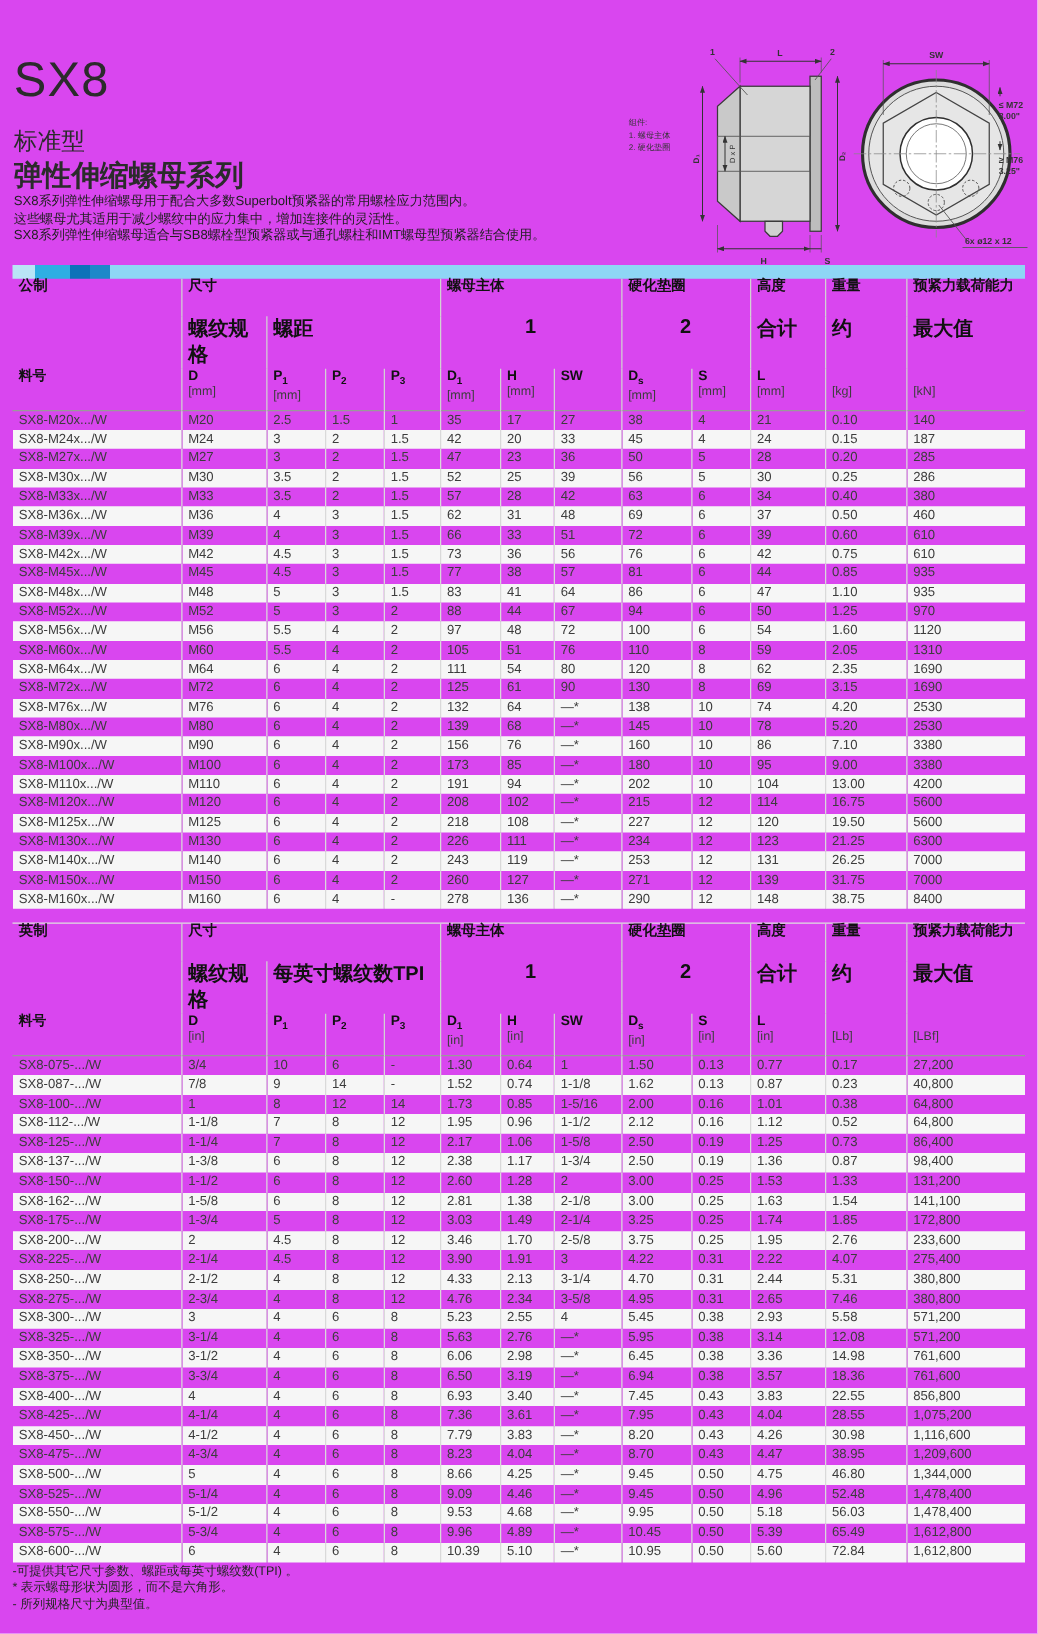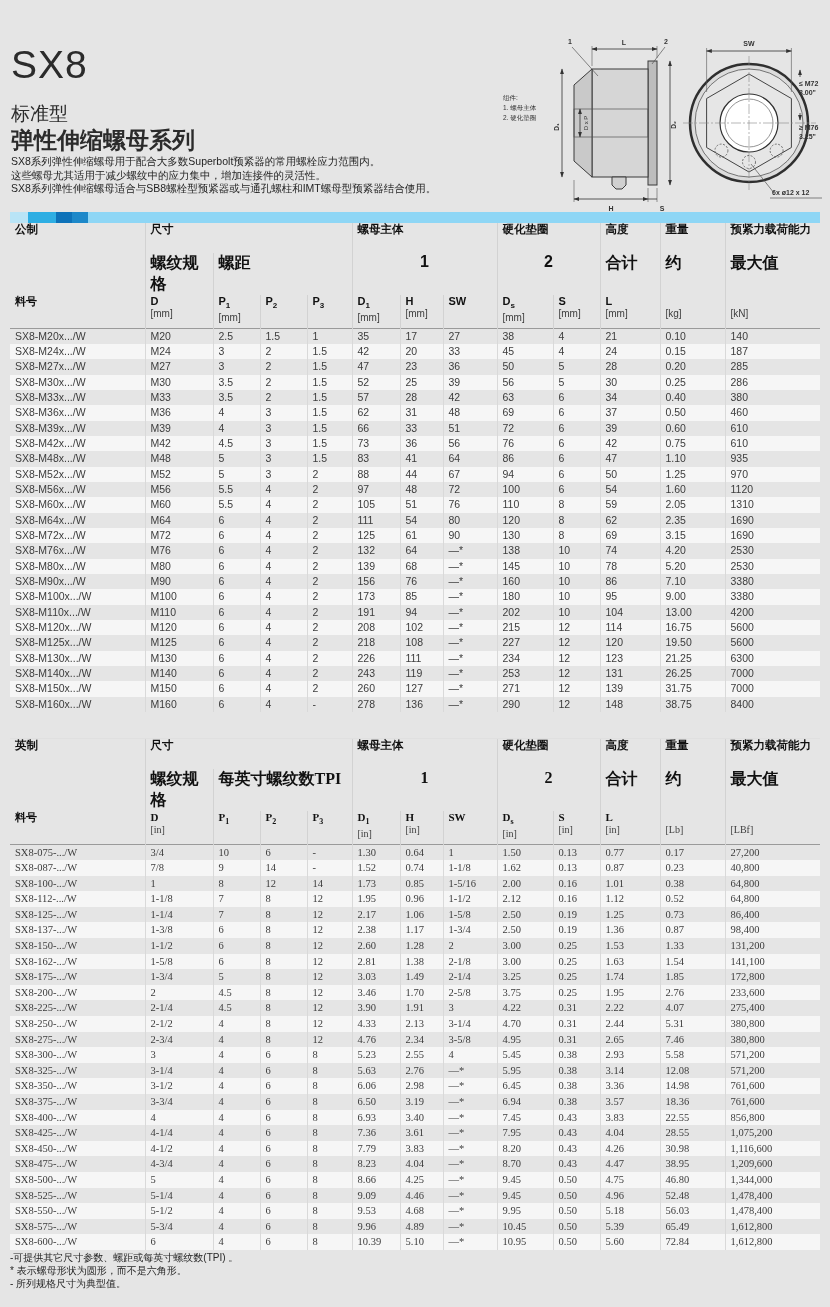--- a/index.html
+++ b/index.html
@@ -1,18 +1,18 @@
 <!DOCTYPE html>
 <html><head>
 <meta charset="utf-8">
 <style>
   * { margin:0; padding:0; box-sizing:border-box; }
   html,body { background:#ffffff; }
   body { font-family:"Liberation Sans","DejaVu Sans",sans-serif; color:#2d2d2d; }
-  .page { position:relative; width:830px; height:1307px; background:#e5e5e5; overflow:hidden; }
+  .page { position:relative; width:830px; height:1307px; background:#d946ef; overflow:hidden; }
 
   
   .title-block { position:absolute; left:11px; top:44px; width:480px; }
   .h-sx { font-size:39px; font-weight:400; color:#2b2b2b; letter-spacing:1px; line-height:42px; }
   .h-sub1 { font-size:19px; font-weight:400; color:#2b2b2b; margin-top:17px; line-height:22px; }
   .h-sub2 { font-size:23px; font-weight:700; color:#2b2b2b; margin-top:2px; line-height:27px; }
   .desc { margin-top:1px; font-size:10.5px; line-height:13.5px; color:#1f1f1f; }
 
   .drawing { position:absolute; left:500px; top:30px; width:325px; height:185px; }
   .drawing svg { width:325px; height:185px; display:block; }
@@ -22,21 +22,21 @@
   .outline { stroke:#3a3a3a; stroke-width:1; }
   .thin { stroke:#555; stroke-width:0.7; fill:none; }
 
   
   .accent-bar { position:absolute; left:10px; top:212px; width:810px; height:11px; display:flex; }
   .accent-bar .seg { height:11px; }
 
   
   .tbl-wrap { position:absolute; left:10px; width:810px; }
   #metric-wrap { top:223px; }
-  #imperial-wrap { top:738px; border-top:1px solid #e0e0e0;font-family:Liberation Serif, serif; }
+  #imperial-wrap { top:738px; border-top:1px solid #e0e0e0; }
   table.spec { border-collapse:collapse; table-layout:fixed; width:810px; }
   table.spec thead { border-bottom:1px solid #9a9a9a; }
   table.spec thead th { text-align:left; vertical-align:top; font-weight:bold; color:#111; padding:0 0 0 5px; }
   tr.gA th { font-size:11.5px; height:30px; padding-top:9px; line-height:12.5px; }
   tr.gB th { font-size:16px; height:25px; padding-top:4px; }
   tr.gC th { font-size:11px; height:33px; vertical-align:bottom; padding-bottom:3px; }
   tr.gC .cl { font-size:11px; font-weight:bold; min-height:13px; line-height:13px; }
   tr.gC .cl sub { font-size:8px; }
   tr.gC .cu { font-size:10px; font-weight:normal; color:#3d3d3d; min-height:12px; line-height:12px; }
   tr.gA th + th, tr.gB th + th, tr.gC th + th { border-left:1px solid #d2d2d2; }
@@ -359,20 +359,35 @@
             <td>73</td>
             <td>36</td>
             <td>56</td>
             <td>76</td>
             <td>6</td>
             <td>42</td>
             <td>0.75</td>
             <td>610</td>
           </tr>
           <tr>
+            <td>SX8-M45x.../W</td>
+            <td>M45</td>
+            <td>4.5</td>
+            <td>3</td>
+            <td>1.5</td>
+            <td>77</td>
+            <td>38</td>
+            <td>57</td>
+            <td>81</td>
+            <td>6</td>
+            <td>44</td>
+            <td>0.85</td>
+            <td>935</td>
+          </tr>
+          <tr>
             <td>SX8-M48x.../W</td>
             <td>M48</td>
             <td>5</td>
             <td>3</td>
             <td>1.5</td>
             <td>83</td>
             <td>41</td>
             <td>64</td>
             <td>86</td>
             <td>6</td>

